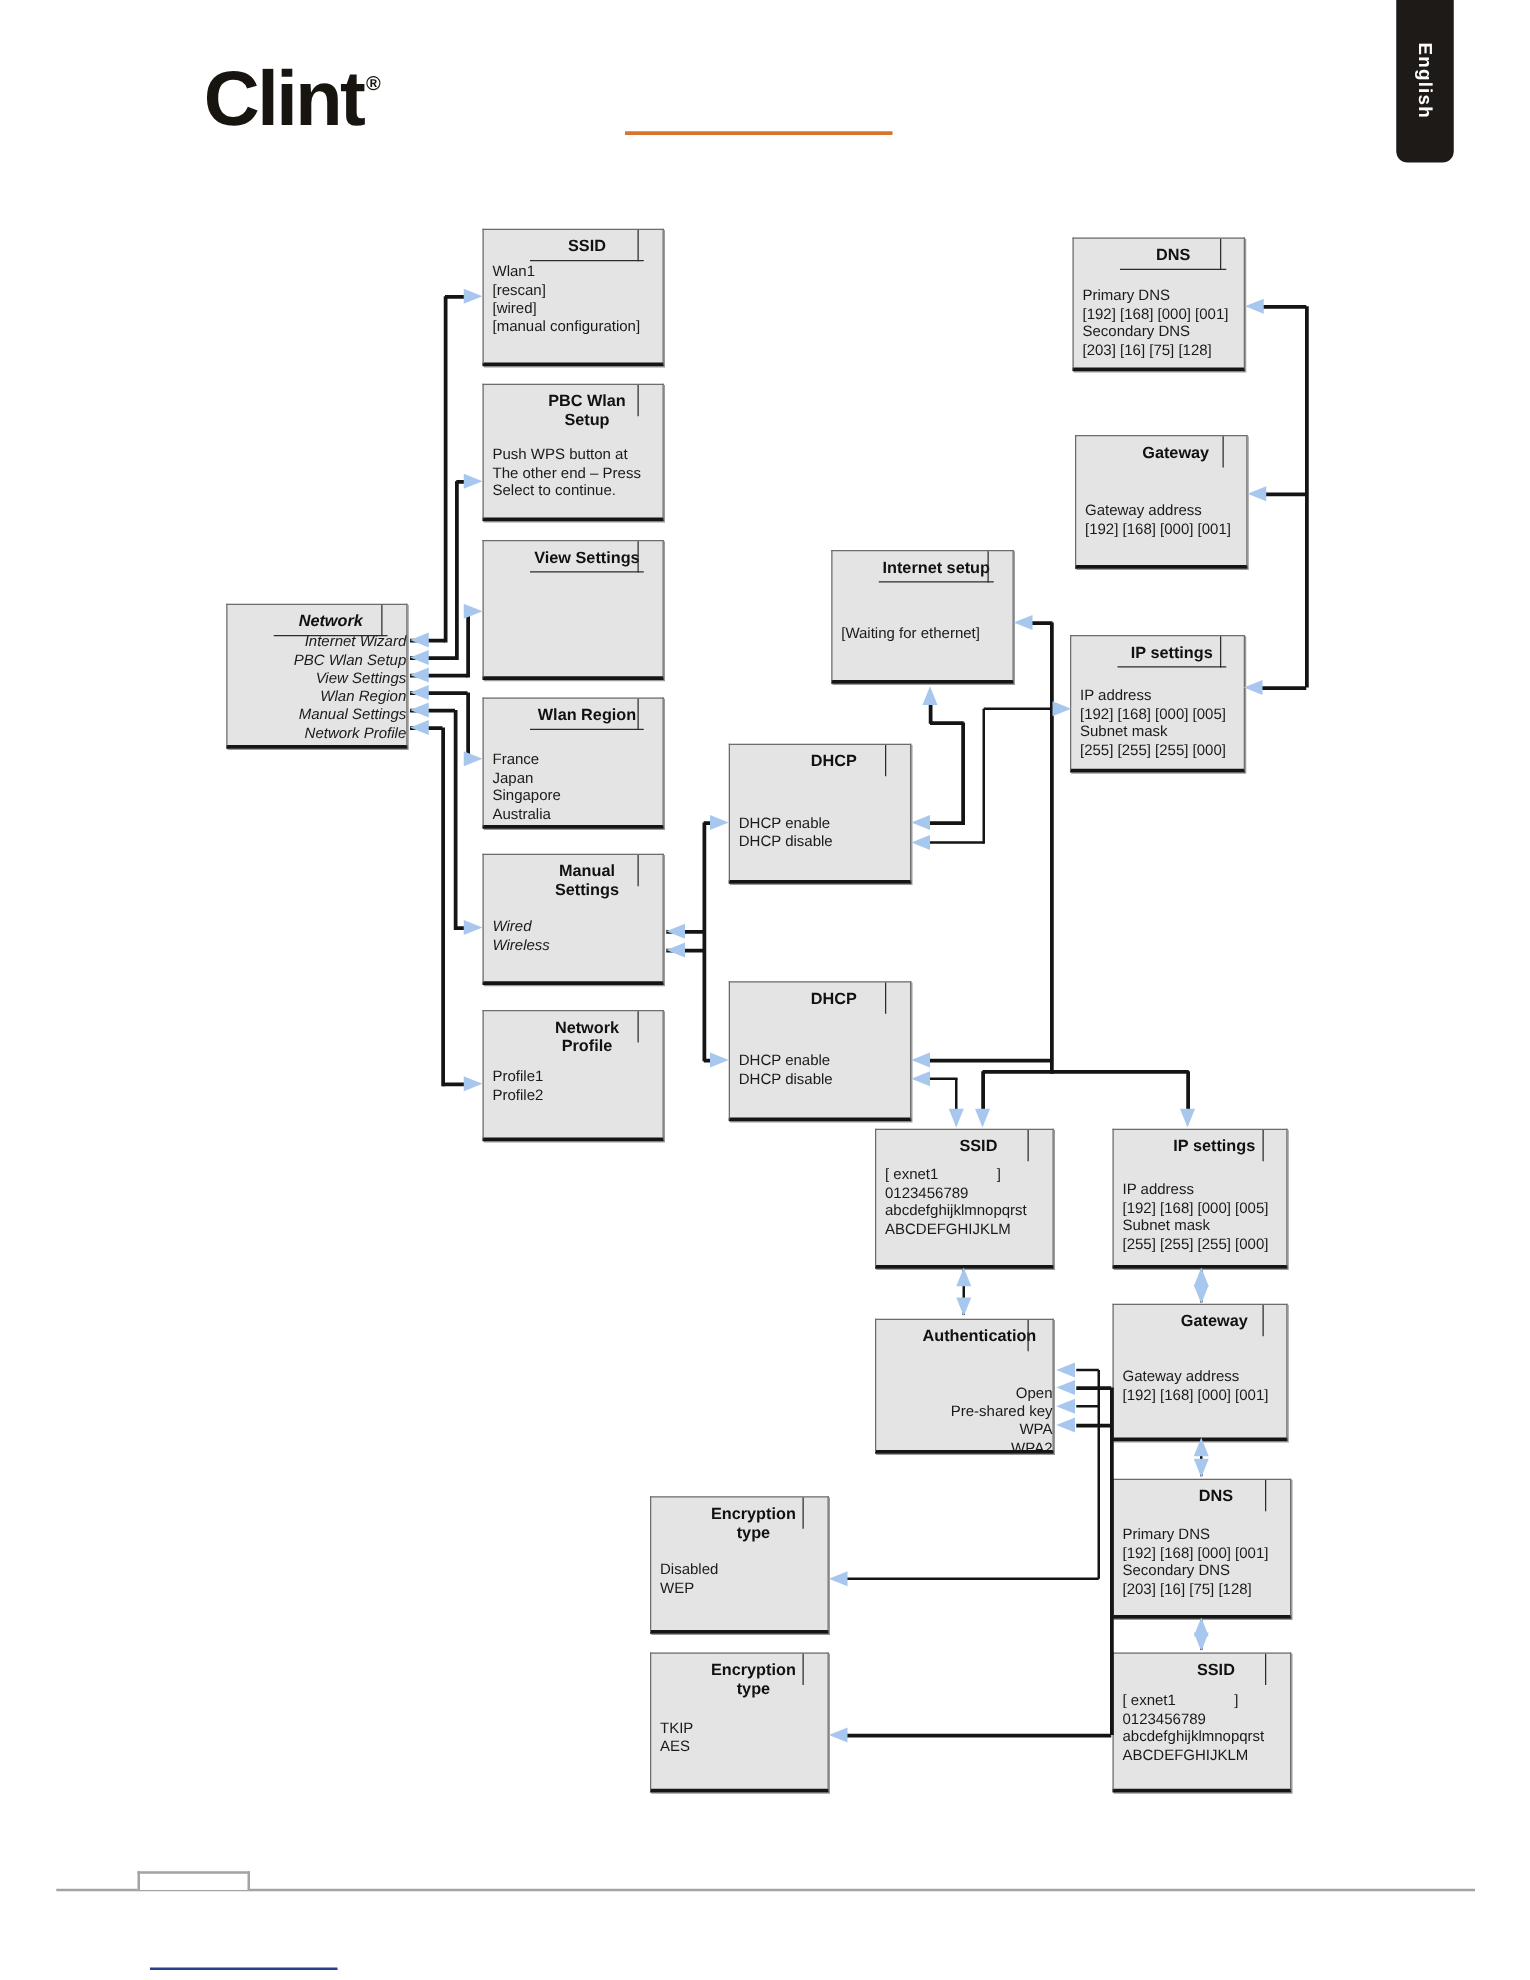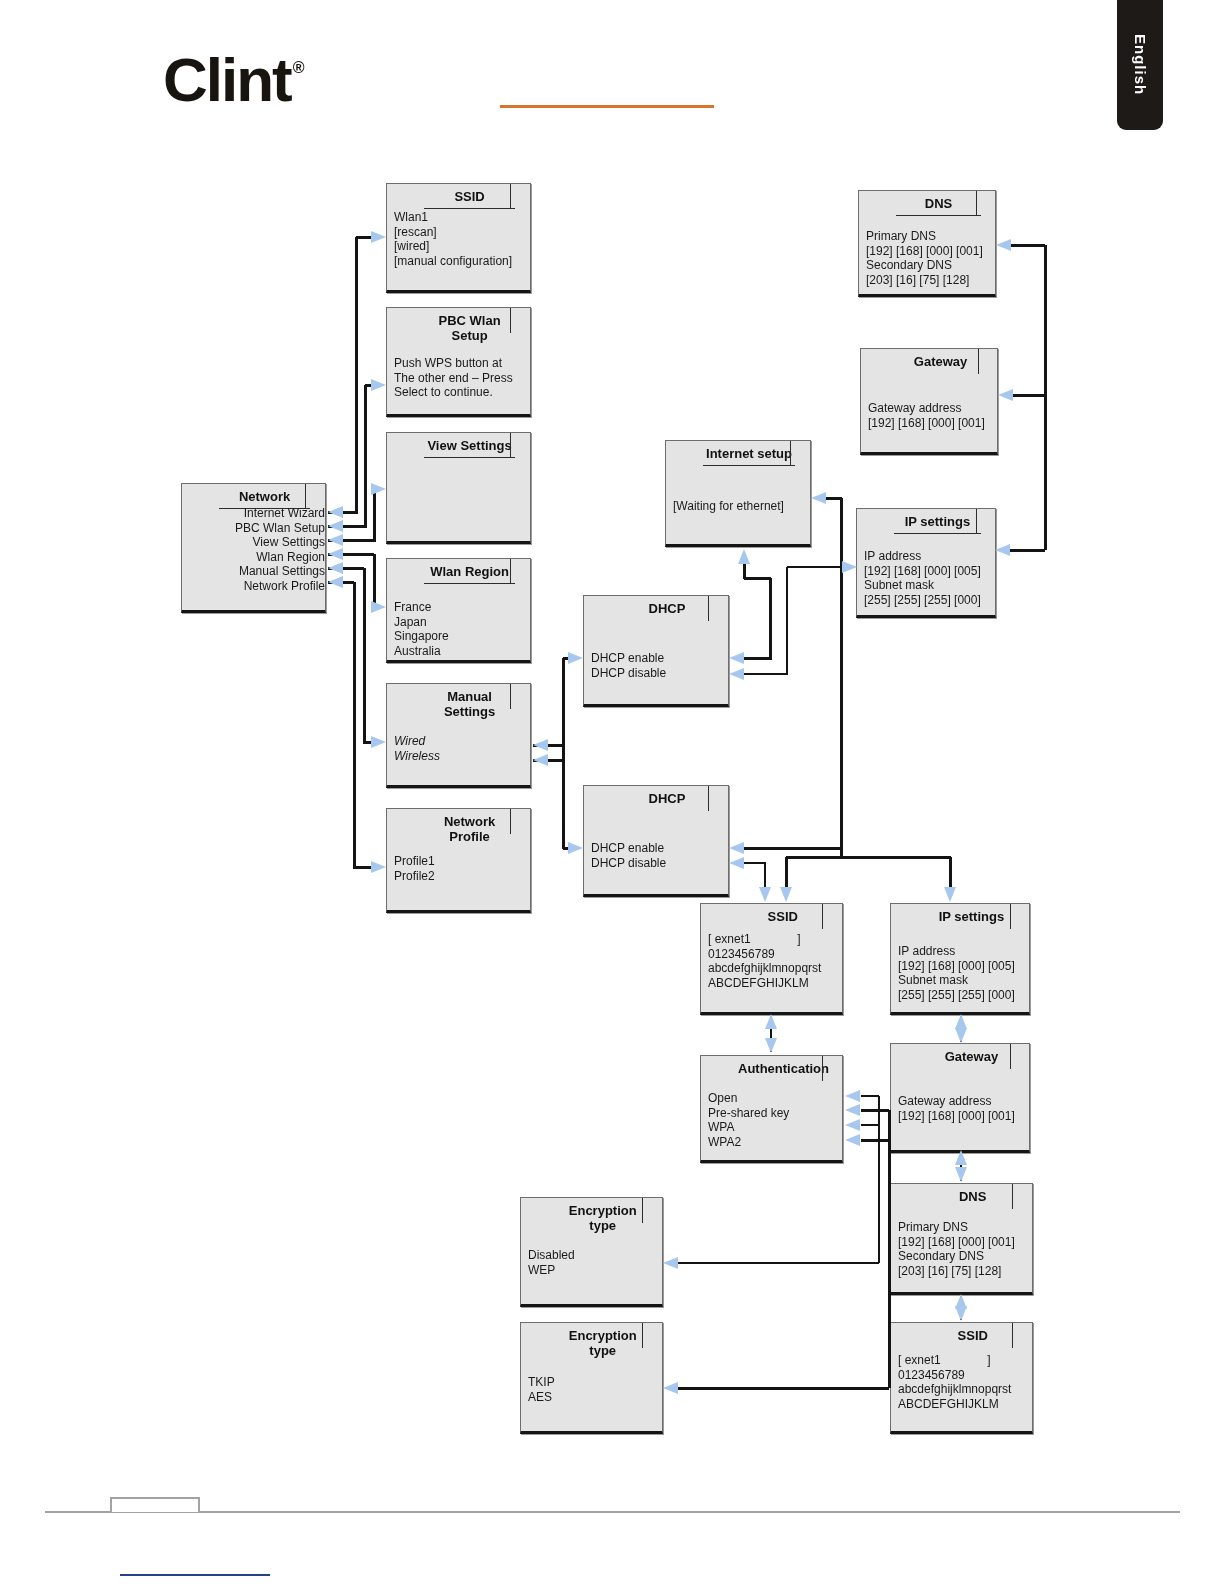--- a/index.html
+++ b/index.html
@@ -33,21 +33,21 @@
 <body>
 
 <div class="page">
   <div class="logo"><span>Clint</span><span class="reg">®</span></div>
   <div class="accent-line"></div>
   <div class="lang-tab">
       <span>English</span>
     </div>
 
   <div id="diagram">
-      <div class="box underline" style="left: 181px; top: 483px; width: 145px; height: 130px;">
+      <div class="box underline" style="left: 181px; top: 483px; width: 145px; height: 116px; font-style: italic;">
         <div class="box-title">Network</div>
         <div class="tick"></div>
         <div class="box-body" style="top: 22px; text-align: right;">
           <div class="box-line">Internet Wizard</div>
           <div class="box-line">PBC Wlan Setup</div>
           <div class="box-line">View Settings</div>
           <div class="box-line">Wlan Region</div>
           <div class="box-line">Manual Settings</div>
           <div class="box-line">Network Profile</div>
         </div>
@@ -169,21 +169,21 @@
         <div class="box-body" style="top: 40px;">
           <div class="box-line">IP address</div>
           <div class="box-line">[192] [168] [000] [005]</div>
           <div class="box-line">Subnet mask</div>
           <div class="box-line">[255] [255] [255] [000]</div>
         </div>
       </div>
       <div class="box" style="left: 700px; top: 1055px; width: 143px; height: 108px;">
         <div class="box-title">Authentication</div>
         <div class="tick"></div>
-        <div class="box-body" style="top: 35px;">
+        <div class="box-body" style="top: 51px; text-align: right;">
           <div class="box-line">Open</div>
           <div class="box-line">Pre-shared key</div>
           <div class="box-line">WPA</div>
           <div class="box-line">WPA2</div>
         </div>
       </div>
       <div class="box" style="left: 890px; top: 1043px; width: 140px; height: 110px;">
         <div class="box-title">Gateway</div>
         <div class="tick"></div>
         <div class="box-body" style="top: 50px;">

